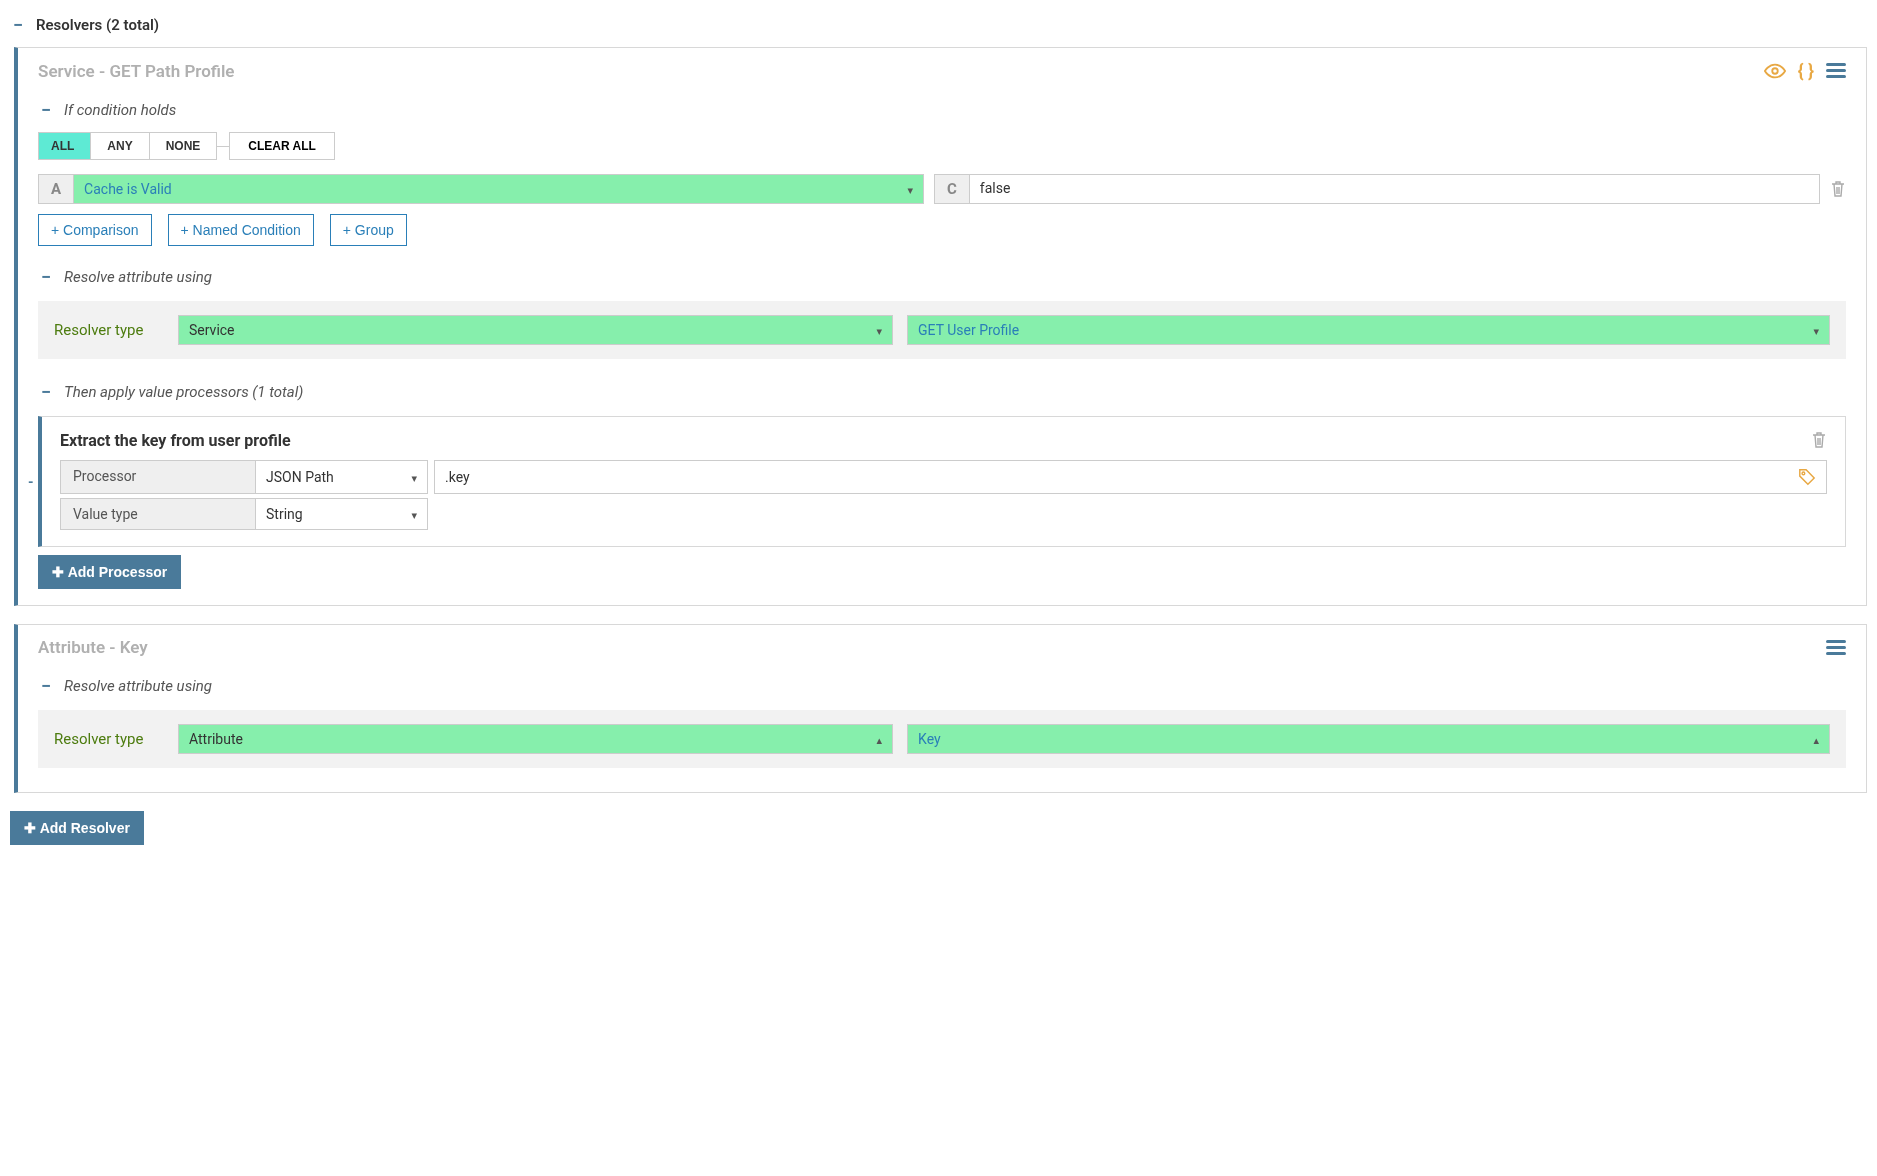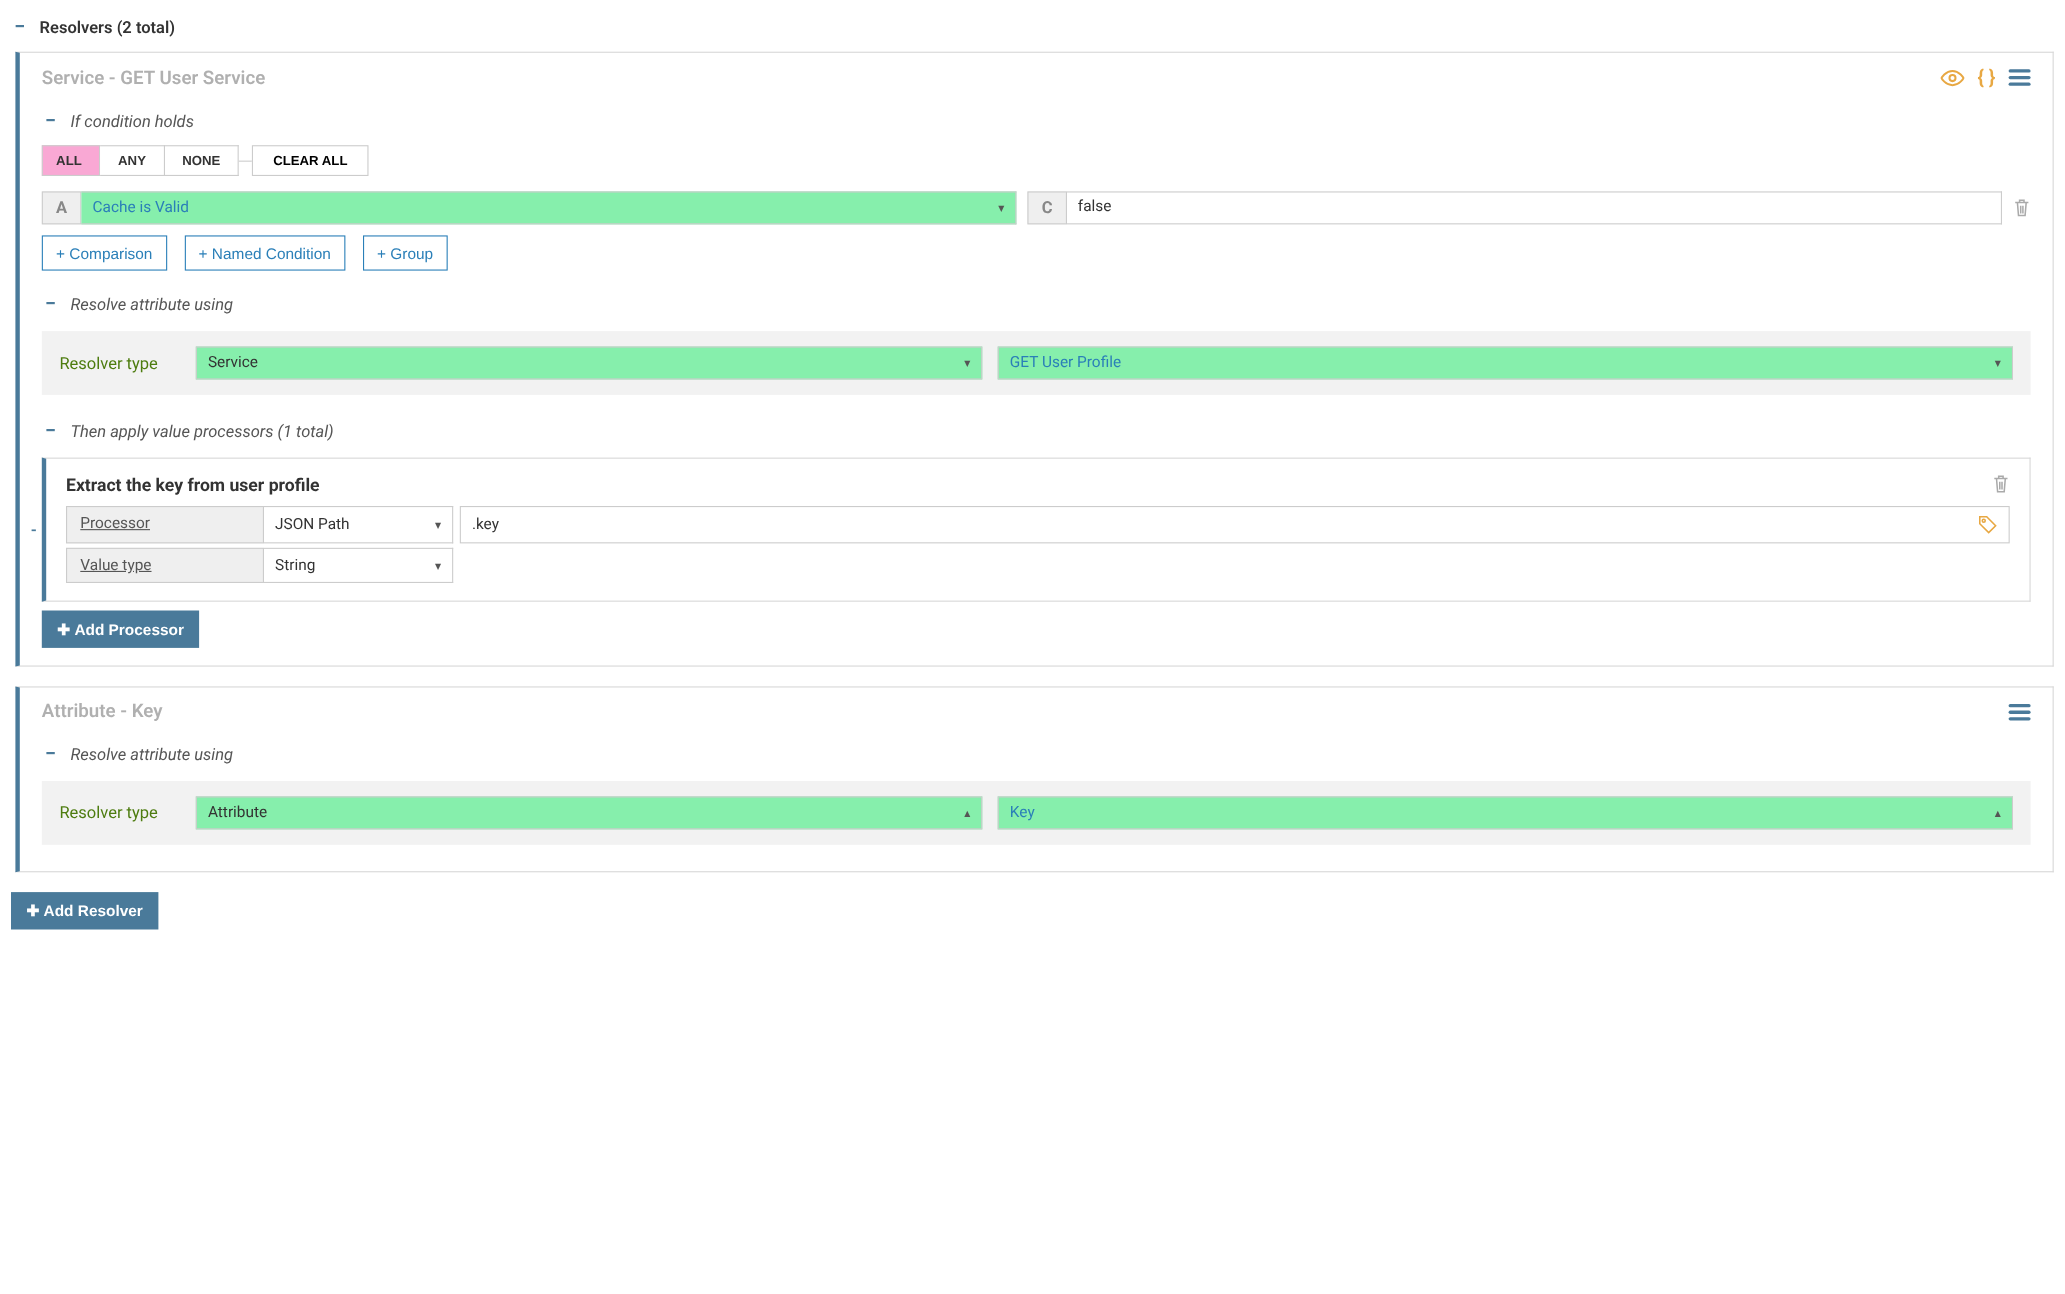--- a/index.html
+++ b/index.html
@@ -87,21 +87,21 @@
     .btn-seg {
       border: 1px solid #ccc;
       padding: 6px 16px;
       font-size: 12px;
       font-weight: 700;
       cursor: pointer;
       background: #fff;
       color: #333;
     }
     .btn-seg:not(:first-child) { border-left: none; }
-    .btn-seg.active { background: #f9a8d4; padding-left: 12px; }
+    .btn-seg.active { background: #5eead4; padding-left: 12px; }
     .connector {
       display: inline-block;
       width: 12px;
       height: 1px;
       background: #ccc;
       vertical-align: middle;
     }
     .btn-clear {
       border: 1px solid #ccc;
       padding: 6px 18px;
@@ -211,23 +211,22 @@
     .form-row {
       display: flex;
       align-items: stretch;
       margin: 4px 0;
       gap: 0;
     }
     .form-label {
       background: #efefef;
       border: 1px solid #ccc;
       padding: 7px 12px;
-      width: 180px;
+      width: 196px;
       color: #555;
-      text-decoration: underline;
     }
     .form-dd {
       border: 1px solid #ccc;
       border-left: none;
       padding: 7px 10px;
       width: 172px;
       display: flex;
       justify-content: space-between;
       align-items: center;
       background: #fff;
@@ -261,21 +260,21 @@
 
 
 <div class="section-header">
   <span class="collapse-toggle">−</span>
   <span class="section-title">Resolvers (2 total)</span>
 </div>
 
 
 <div class="card">
   <div class="card-header">
-    <span class="card-title">Service - GET User Service</span>
+    <span class="card-title">Service - GET Path Profile</span>
     <div class="card-icons">
       <span class="icon-orange">
         <svg width="22" height="16" viewBox="0 0 24 16" fill="none" stroke="currentColor" stroke-width="2">
             <path d="M1 8s4-7 11-7 11 7 11 7-4 7-11 7S1 8 1 8z"></path>
             <circle cx="12" cy="8" r="3"></circle>
           </svg>
       </span>
       <span class="icon-orange" style="font-weight:700;font-size:18px;">{ }</span>
       <span class="menu-icon">
         <span></span>

